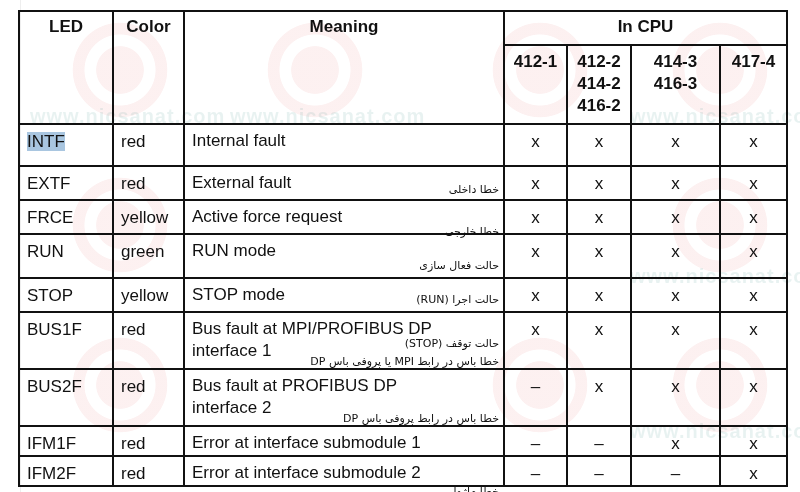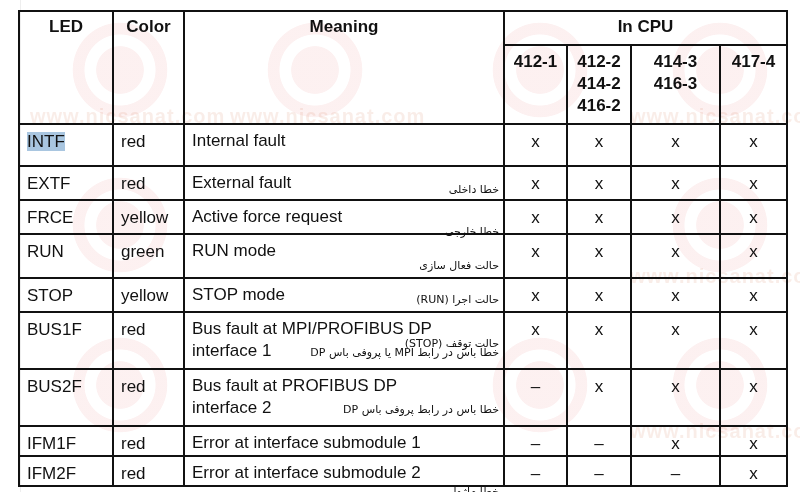--- a/index.html
+++ b/index.html
@@ -1,31 +1,31 @@
 <!DOCTYPE html>
 <html><head>
 <meta charset="utf-8">
 <style>
   html, body { margin:0; padding:0; background:#ffffff; }
   body { width:800px; height:492px; position:relative; overflow:hidden; font-family:"Liberation Sans", sans-serif; color:#111; }
   .wm { position:absolute; width:120px; height:100px; border-radius:50%; opacity:0.07; pointer-events:none; }
   .wm.r { background:radial-gradient(circle, #d33 0 30%, transparent 31% 45%, #d33 46% 60%, transparent 61%); }
-  .wmtext { position:absolute; font-size:20px; font-weight:bold; color:#c2410c; opacity:0.09; pointer-events:none; letter-spacing:1px; }
+  .wmtext { position:absolute; font-size:20px; font-weight:bold; color:#0f766e; opacity:0.09; pointer-events:none; letter-spacing:1px; }
   .leftline { position:absolute; left:20px; top:0; width:1px; height:492px; background:#eee; }
   table { position:absolute; left:18px; top:10px; border-collapse:collapse; }
   td, th { border:2px solid #111; padding:0; vertical-align:top; font-size:17px; }
   th { font-weight:bold; font-size:17px; }
   .hdr-main { text-align:center; padding-top:5px; }
   .cpu-head { text-align:center; padding-top:5px; height:27px; box-sizing:border-box; }
   .cpu-sub { text-align:center; padding-top:5px; line-height:22px; }
   .cell-txt { padding:6px 0 0 7px; line-height:22px; }
   .meaning { position:relative; padding:5px 6px 0 7px; line-height:22px; }
   .fa { font-family:"DejaVu Sans", sans-serif; font-size:11px; direction:rtl; position:absolute; right:4px; }
   .fa.r1 { top:11px;margin-top:43px; }
-  .fa.r2 { top:29px;margin-left:8px; }
+  .fa.r2 { top:38px;margin-left:8px; }
   .mark { text-align:center; padding-top:7px; font-size:17px; }
   .hl { background:#a9c6e0; }
 </style>
 </head>
 <body>
 
 <div class="leftline"></div>
 
 <div class="wm r" style="left:60px;top:20px;"></div>
 <div class="wm r" style="left:255px;top:20px;"></div>

